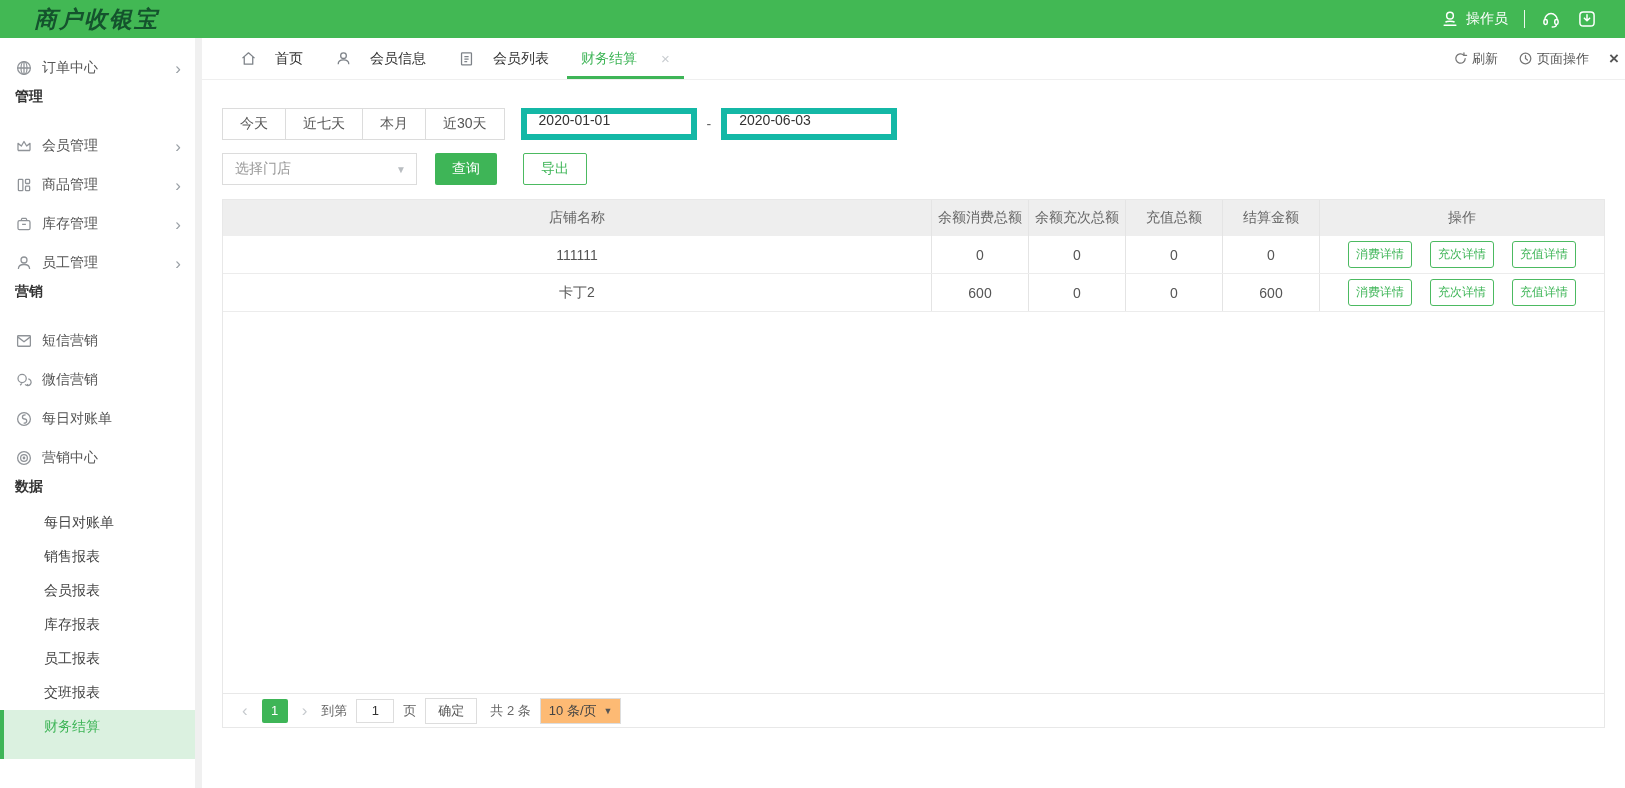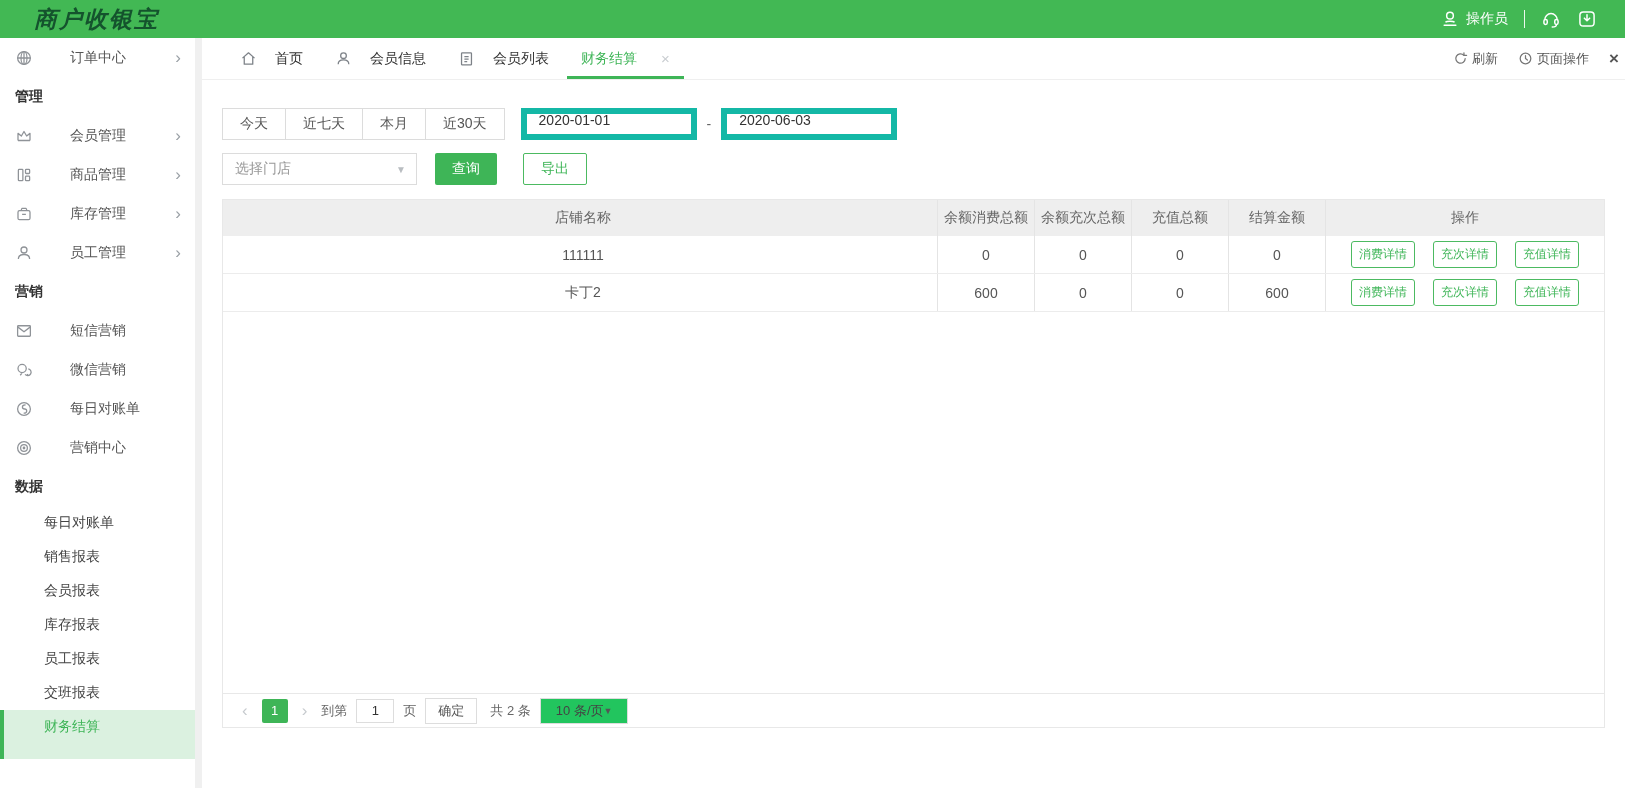--- a/index.html
+++ b/index.html
@@ -14,22 +14,22 @@
   .topbar-right { display:flex; align-items:center; color:#fff; font-size:14px; gap:16px; }
   .topbar-item { display:flex; align-items:center; gap:6px; cursor:pointer; }
   .topbar-sep { width:1px; height:18px; background:rgba(255,255,255,.9); }
   .ticon { width:20px; height:20px; display:block; }
 
   
   .body { flex:1; display:flex; min-height:0; }
 
   
   .sidebar { width:195px; background:#fff; flex:0 0 auto; overflow:hidden; }
-  .side-item { height:39px; display:flex; align-items:center; padding:0 14px 0 15px;
-    font-size:14px; color:#555; cursor:pointer;gap:28px; }
+  .side-item { height:39px; display:flex; align-items:flex-end; padding:0 14px 0 15px;
+    font-size:14px; color:#555; cursor:pointer; }
   .side-item .sicon { width:18px; height:18px; margin-right:9px; color:#8f9398; flex:0 0 auto; }
   .side-item .arrow { margin-left:auto; color:#9aa0a6; font-size:17px; line-height:1; }
   .side-section { height:39px; display:flex; align-items:center; padding:0 15px;
     font-size:14px; color:#333; font-weight:bold; }
   .side-item.green { color:#3eb557; }
   .side-item.green .sicon { color:#3eb557; }
   .side-item.green .arrow { color:#3eb557; transform:rotate(90deg); font-size:16px; }
   .side-sub { height:34px; display:flex; align-items:center; padding-left:44px;
     font-size:14px; color:#444; cursor:pointer; }
   .side-sub.active { background:#dbf1e0; color:#3eb557; border-left:4px solid #3eb557;
@@ -79,41 +79,41 @@
   .btn-export { width:64px; height:32px; margin-left:26px; background:#fff; color:#3eb557;
     border:1px solid #4cba61; font-size:14px; border-radius:2px; cursor:pointer; font-family:inherit; }
 
   
   .panel { border:1px solid #e8e8e8; display:flex; flex-direction:column; flex:1;
     min-height:0; margin-top:1px; }
   .trow { display:flex; align-items:stretch; flex:0 0 auto; }
   .thead { background:#eee; height:36px; font-size:14px; color:#666; }
   .tbody-row { height:38px; background:#fff; border-bottom:1px solid #ececec; font-size:14px; color:#555; }
   .tcell { display:flex; align-items:center; justify-content:center; border-left:1px solid #e4e4e4; }
-  .tcell:first-child { border-left:none;margin-left:6px; }
+  .tcell:first-child { border-left:none; }
   .col-name { width:708px; }
   .col-num  { width:97px; }
   .col-act  { flex:1; }
   .act-btn { border:1px solid #4cba61; color:#3eb557; background:#fff; font-size:12px;
     padding:4px 7px; border-radius:3px; margin:0 9px; cursor:pointer; white-space:nowrap; font-family:inherit; }
   .panel-spacer { flex:1; background:#fff; }
 
   
   .pager { height:34px; border-top:1px solid #e8e8e8; background:#fff; display:flex;
     align-items:center; padding-left:14px; font-size:13px; color:#666; gap:9px; flex:0 0 auto; }
   .pg-arrow { color:#c7cbcf; font-size:17px; padding:0 5px; cursor:pointer; line-height:1; }
   .pg-cur { min-width:26px; height:24px; background:#3eb557; color:#fff; display:flex;
     align-items:center; justify-content:center; font-size:13px; border-radius:2px; cursor:pointer; }
   .pg-goto-input { width:38px; height:24px; border:1px solid #ddd; text-align:center;
     font-size:13px; color:#333; outline:none; font-family:inherit; }
   .pg-confirm { height:26px; padding:0 12px; border:1px solid #ddd; background:#fff;
     font-size:13px; color:#555; cursor:pointer; font-family:inherit; }
   .pg-total { margin-left:4px; }
   .pg-size { height:26px; border:1px solid #ddd; display:flex; align-items:center;
-    padding:0 15px; color:#444; cursor:pointer; background:#22c55e; }
+    padding:0 8px; gap:7px; color:#444; cursor:pointer; background:#fdba74; }
   .pg-size .caret { font-size:9px; color:#555; }
   .bottom-gap { height:60px; background:#fff; flex:0 0 auto; }
 </style>
 </head>
 <body>
 
 <div class="page">
 
   <header class="topbar">
     <div class="logo">商户收银宝</div>

